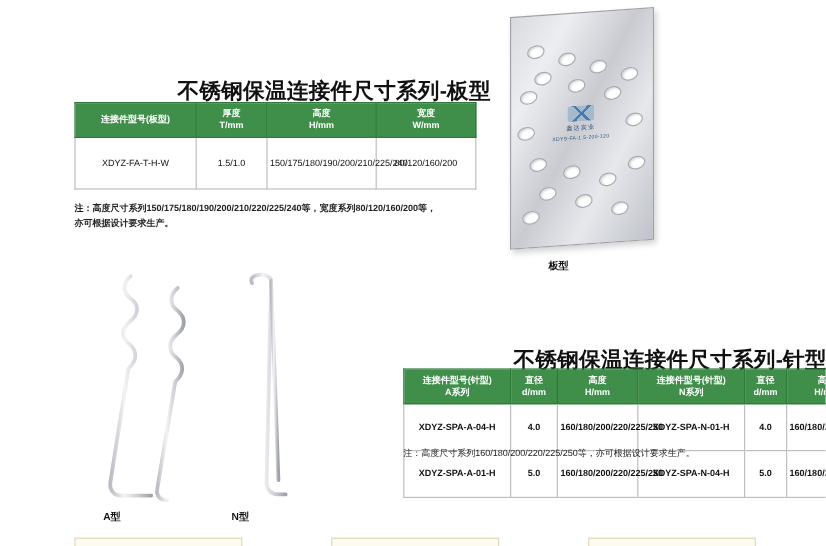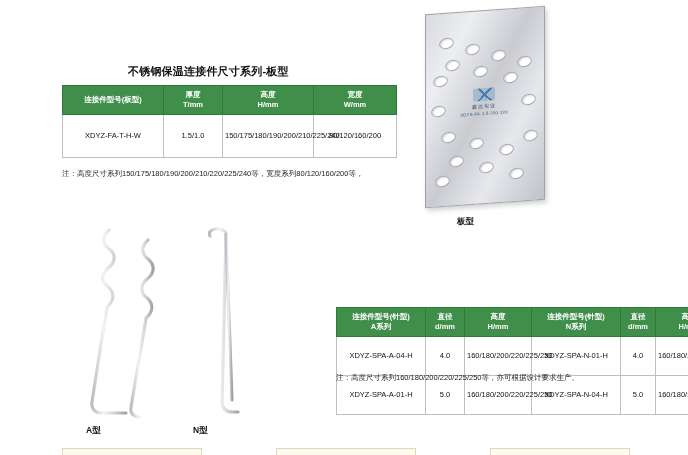--- a/index.html
+++ b/index.html
@@ -17,25 +17,26 @@
   }
   .page {
     position: relative;
     width: 688px;
     height: 455px;
   }
 
   
   .sec-title {
     position: absolute;
-    font-size: 11px;
+    font-size: 18px;
     font-weight: bold;
     color: #111;
     letter-spacing: 0.2px;
     white-space: nowrap;
+    margin-left: 20px;
   }
   #title-plate { left: 128px; top: 64px; }
   #title-pin   { left: 408px; top: 288px; }
 
   
   table.spec {
     position: absolute;
     border-collapse: collapse;
     table-layout: fixed;
   }
@@ -68,30 +69,30 @@
   #table-plate td { height: 30px; }
 
   
   #table-pin { left: 336px; top: 307px; width: 316px; }
   #table-pin th.p1 { width: 84px; }
   #table-pin th.p2 { width: 34px; }
   #table-pin th.p3 { width: 62px; }
   #table-pin th.p4 { width: 84px; }
   #table-pin th.p5 { width: 30px; }
   #table-pin th.p6 { width: 62px; }
-  #table-pin td { height: 26px; }
+  #table-pin td { height: 26px; font-weight: bold; }
 
   
   .note {
     position: absolute;
     font-size: 7.5px;
     line-height: 1.55;
     color: #222;
   }
-  #note-plate { left: 62px; top: 168px; width: 330px; }
+  #note-plate { left: 62px; top: 168px; width: 330px; font-weight: bold; }
   #note-pin   { left: 336px; top: 372px; width: 332px; }
 
   
   .caption {
     position: absolute;
     font-size: 8.5px;
     font-weight: bold;
     color: #111;
     text-align: center;
     white-space: nowrap;
@@ -207,20 +208,21 @@
         <td>XDYZ-FA-T-H-W</td>
         <td>1.5/1.0</td>
         <td>150/175/180/190/200/210/225/240</td>
         <td>80/120/160/200</td>
       </tr>
     </tbody>
   </table>
 
   <div class="note" id="note-plate">
     <div>注：高度尺寸系列150/175/180/190/200/210/220/225/240等，宽度系列80/120/160/200等，</div>
+    <div>亦可根据设计要求生产。</div>
   </div>
 
   <div id="plate-fig">
     <div class="plate-body"></div>
 
     <div class="hole" style="left:14px;  top:28px;  width:13px; height:9px;  transform:rotate(-18deg);"></div>
     <div class="hole" style="left:40px;  top:34px;  width:13px; height:9px;  transform:rotate(-18deg);"></div>
     <div class="hole" style="left:66px;  top:40px;  width:13px; height:9px;  transform:rotate(-18deg);"></div>
     <div class="hole" style="left:92px;  top:46px;  width:13px; height:9px;  transform:rotate(-18deg);"></div>
 
@@ -244,20 +246,21 @@
 
     <div class="plate-logo">
       <span class="mark"></span>
       <span class="cn">鑫达实业</span>
       <span class="en">XDYS-FA-1.5-200-120</span>
     </div>
   </div>
 
   <div class="caption" id="cap-plate">板型</div>
 
+  <div class="sec-title" id="title-pin">不锈钢保温连接件尺寸系列-针型</div>
 
   <table class="spec" id="table-pin">
     <thead>
       <tr>
         <th class="p1">
           <span>连接件型号(针型)</span><br>
           <span>A系列</span>
         </th>
         <th class="p2">
           <span>直径</span><br>

